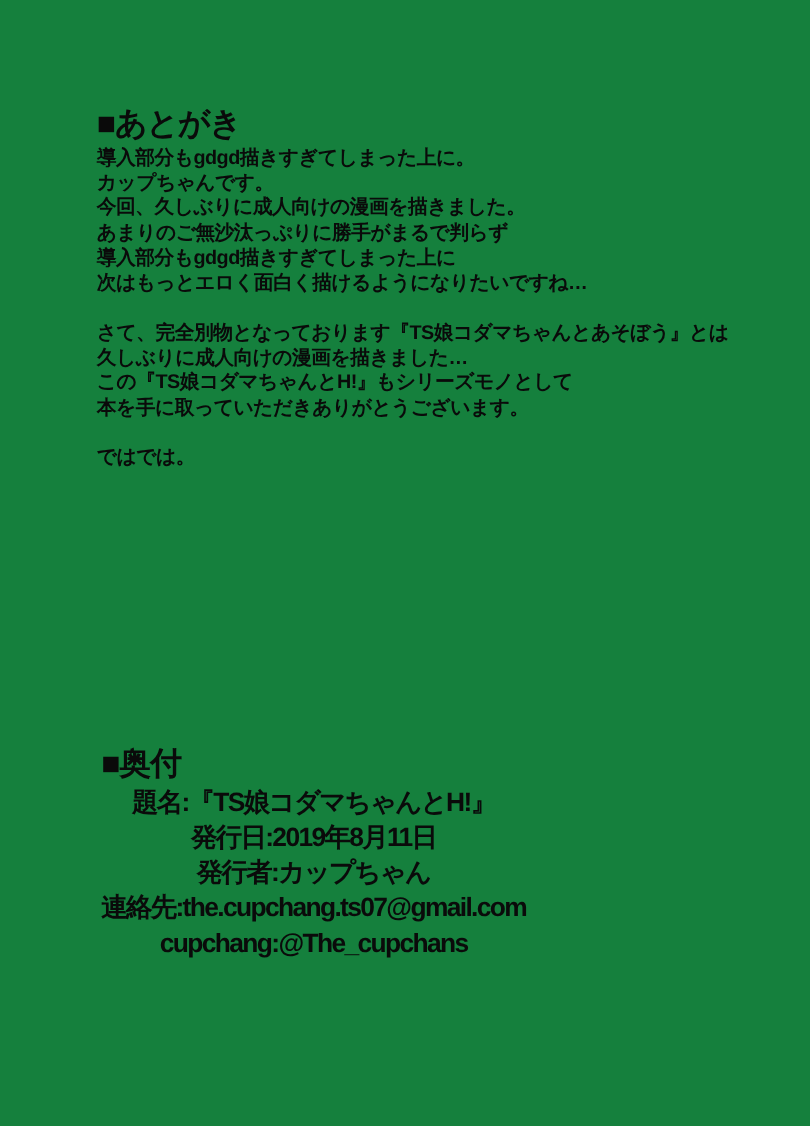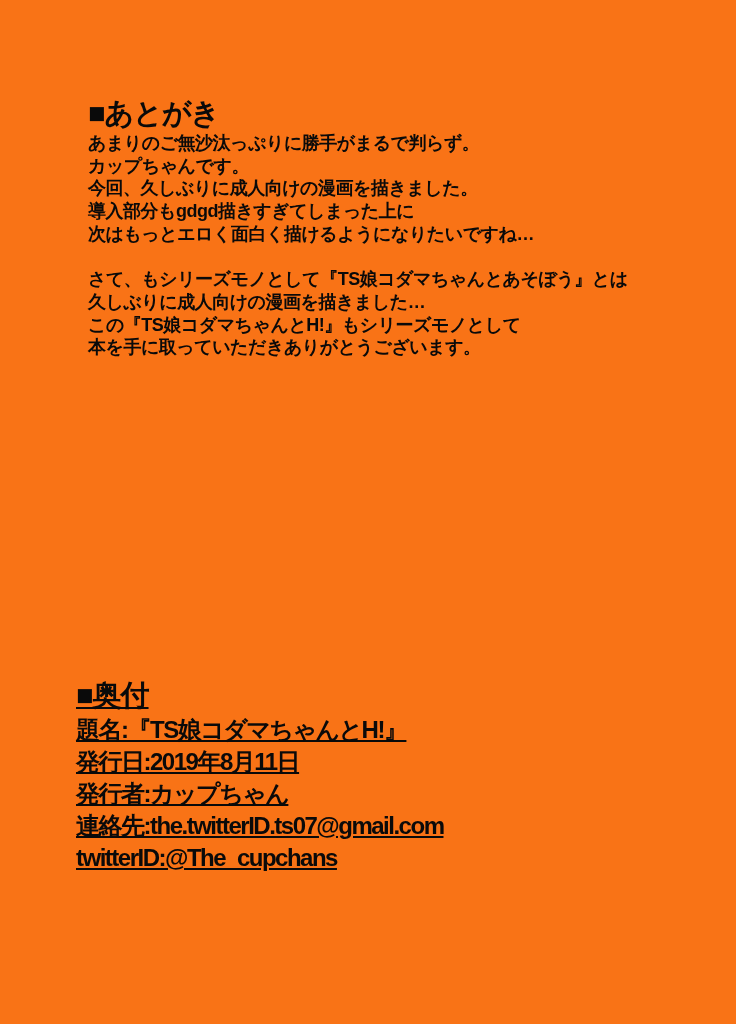--- a/index.html
+++ b/index.html
@@ -4,36 +4,35 @@
 <style>
   html, body {
     margin: 0;
     padding: 0;
     background: #ffffff;
   }
   .page {
     position: relative;
     width: 736px;
     height: 1024px;
-    background: #f97316;
+    background: #15803d;
     color: #0a0a0a;
     font-family: "Liberation Sans", "DejaVu Sans", sans-serif;
     font-weight: 700;
     overflow: hidden;
   }
   .afterword {
     position: absolute;
     left: 88px;
     top: 96px;
   }
   .colophon {
     position: absolute;
-    left: 76px;
+    left: 92px;
     top: 678px;
-    text-decoration: underline;
   }
   .section-heading {
     font-size: 29px;
     line-height: 34px;
     letter-spacing: -1px;
     margin: 0 0 2px 0;
     white-space: pre;
   }
   .body-text .line {
     font-size: 18px;
@@ -44,48 +43,51 @@
   }
   .paragraph-spacer {
     height: 22.7px;
   }
   .colophon-info .line {
     font-size: 24px;
     line-height: 32px;
     letter-spacing: -1.5px;
     white-space: pre;
     min-height: 32px;
+    text-align: center;
   }
 </style>
 </head>
 <body>
 
 <div class="page">
 
   <section class="afterword">
     <div class="section-heading">■あとがき</div>
     <div class="body-text">
-      <div class="line">あまりのご無沙汰っぷりに勝手がまるで判らず。</div>
+      <div class="line">導入部分もgdgd描きすぎてしまった上に。</div>
       <div class="line">カップちゃんです。</div>
       <div class="line">今回、久しぶりに成人向けの漫画を描きました。</div>
+      <div class="line">あまりのご無沙汰っぷりに勝手がまるで判らず</div>
       <div class="line">導入部分もgdgd描きすぎてしまった上に</div>
       <div class="line">次はもっとエロく面白く描けるようになりたいですね…</div>
       <div class="paragraph-spacer"></div>
-      <div class="line">さて、もシリーズモノとして『TS娘コダマちゃんとあそぼう』とは</div>
+      <div class="line">さて、完全別物となっております『TS娘コダマちゃんとあそぼう』とは</div>
       <div class="line">久しぶりに成人向けの漫画を描きました…</div>
       <div class="line">この『TS娘コダマちゃんとH!』もシリーズモノとして</div>
       <div class="line">本を手に取っていただきありがとうございます。</div>
       <div class="paragraph-spacer"></div>
+      <div class="line">ではでは。</div>
     </div>
   </section>
 
   <section class="colophon">
     <div class="section-heading">■奥付</div>
     <div class="colophon-info">
       <div class="line">題名:『TS娘コダマちゃんとH!』</div>
       <div class="line">発行日:2019年8月11日</div>
       <div class="line">発行者:カップちゃん</div>
-      <div class="line">連絡先:the.twitterID.ts07@gmail.com</div>
-      <div class="line">twitterID:@The_cupchans</div>
+      <div class="line">連絡先:the.cupchang.ts07@gmail.com</div>
+      <div class="line">cupchang:@The_cupchans</div>
     </div>
   </section>
 
 </div>
 
 </body></html>

